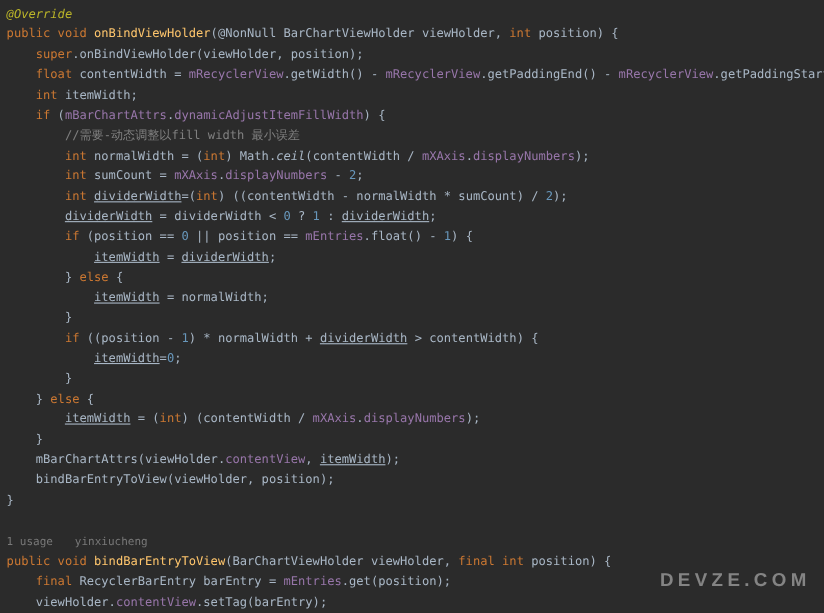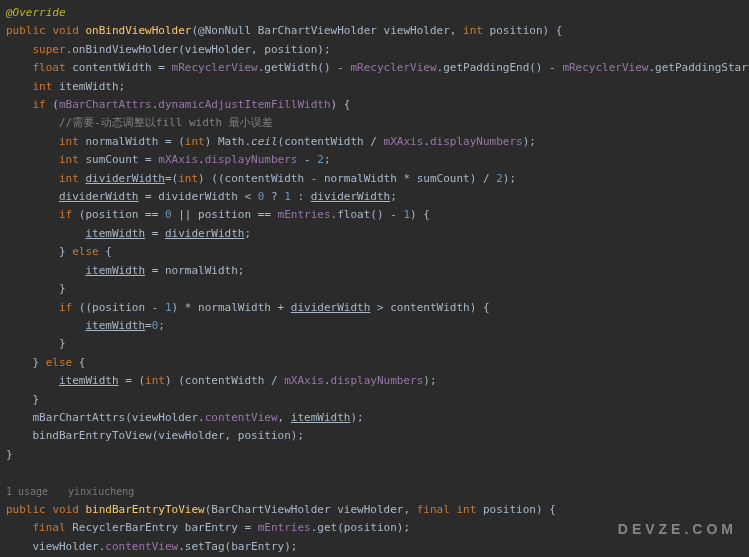--- a/index.html
+++ b/index.html
@@ -36,21 +36,21 @@
     color: rgba(255,255,255,0.42);
     font-family: "PingFang SC","Microsoft YaHei",sans-serif;
     font-size: 26px;
     font-weight: 700;
     letter-spacing: 2px;
     z-index: 2;
     pointer-events: none;
     text-align: right;
     line-height: 1.05;
   }
-  .wm .dom { font-size: 14px; letter-spacing: 4px; display:block; }
+  .wm .dom { font-size: 17px; letter-spacing: 4px; display:block; }
 </style>
 </head>
 <body>
 
 <pre class="code"><span class="ann">@Override</span>
 <span class="kw">public</span> <span class="kw">void</span> <span class="mth">onBindViewHolder</span>(<span class="cls">@NonNull</span> <span class="cls">BarChartViewHolder</span> <span>viewHolder</span>, <span class="kw">int</span> <span>position</span>) {
     <span class="kw">super</span>.<span>onBindViewHolder</span>(<span>viewHolder</span>, <span>position</span>);
     <span class="kw">float</span> <span>contentWidth</span> = <span class="field">mRecyclerView</span>.<span>getWidth</span>() - <span class="field">mRecyclerView</span>.<span>getPaddingEnd</span>() - <span class="field">mRecyclerView</span>.<span>getPaddingStart</span>();
     <span class="kw">int</span> <span>itemWidth</span>;
     <span class="kw">if</span> (<span class="field">mBarChartAttrs</span>.<span class="field">dynamicAdjustItemFillWidth</span>) {

